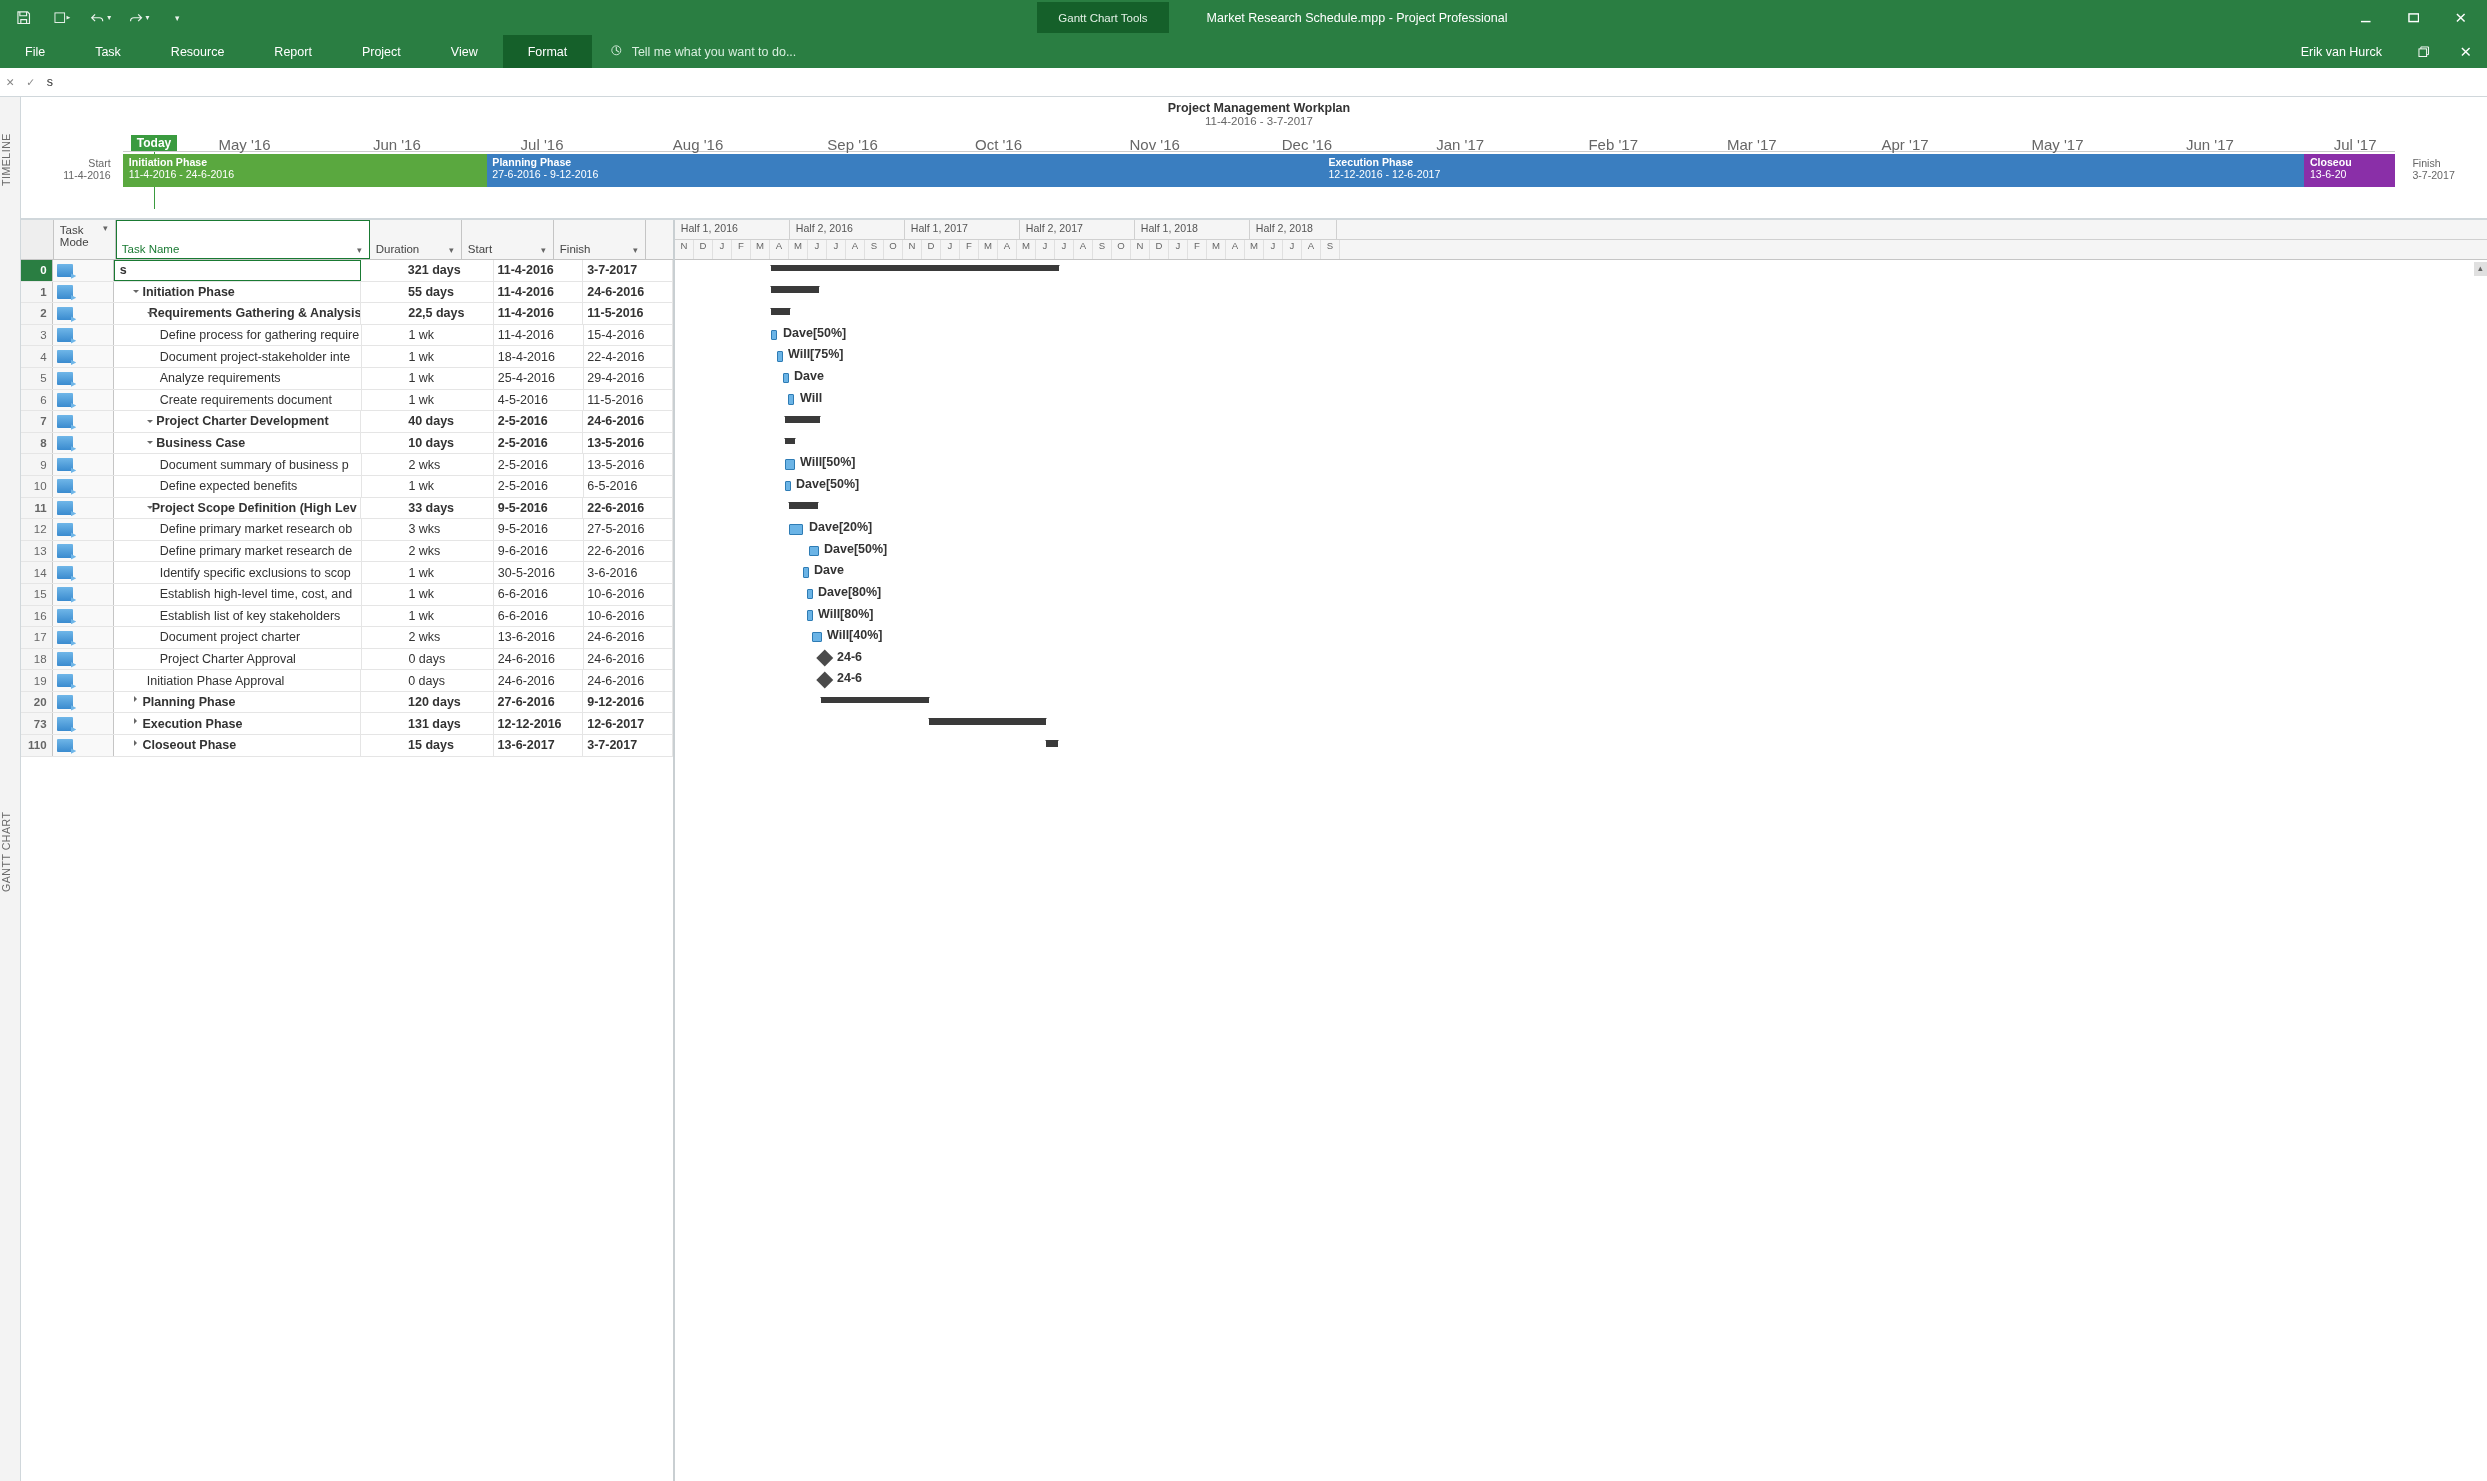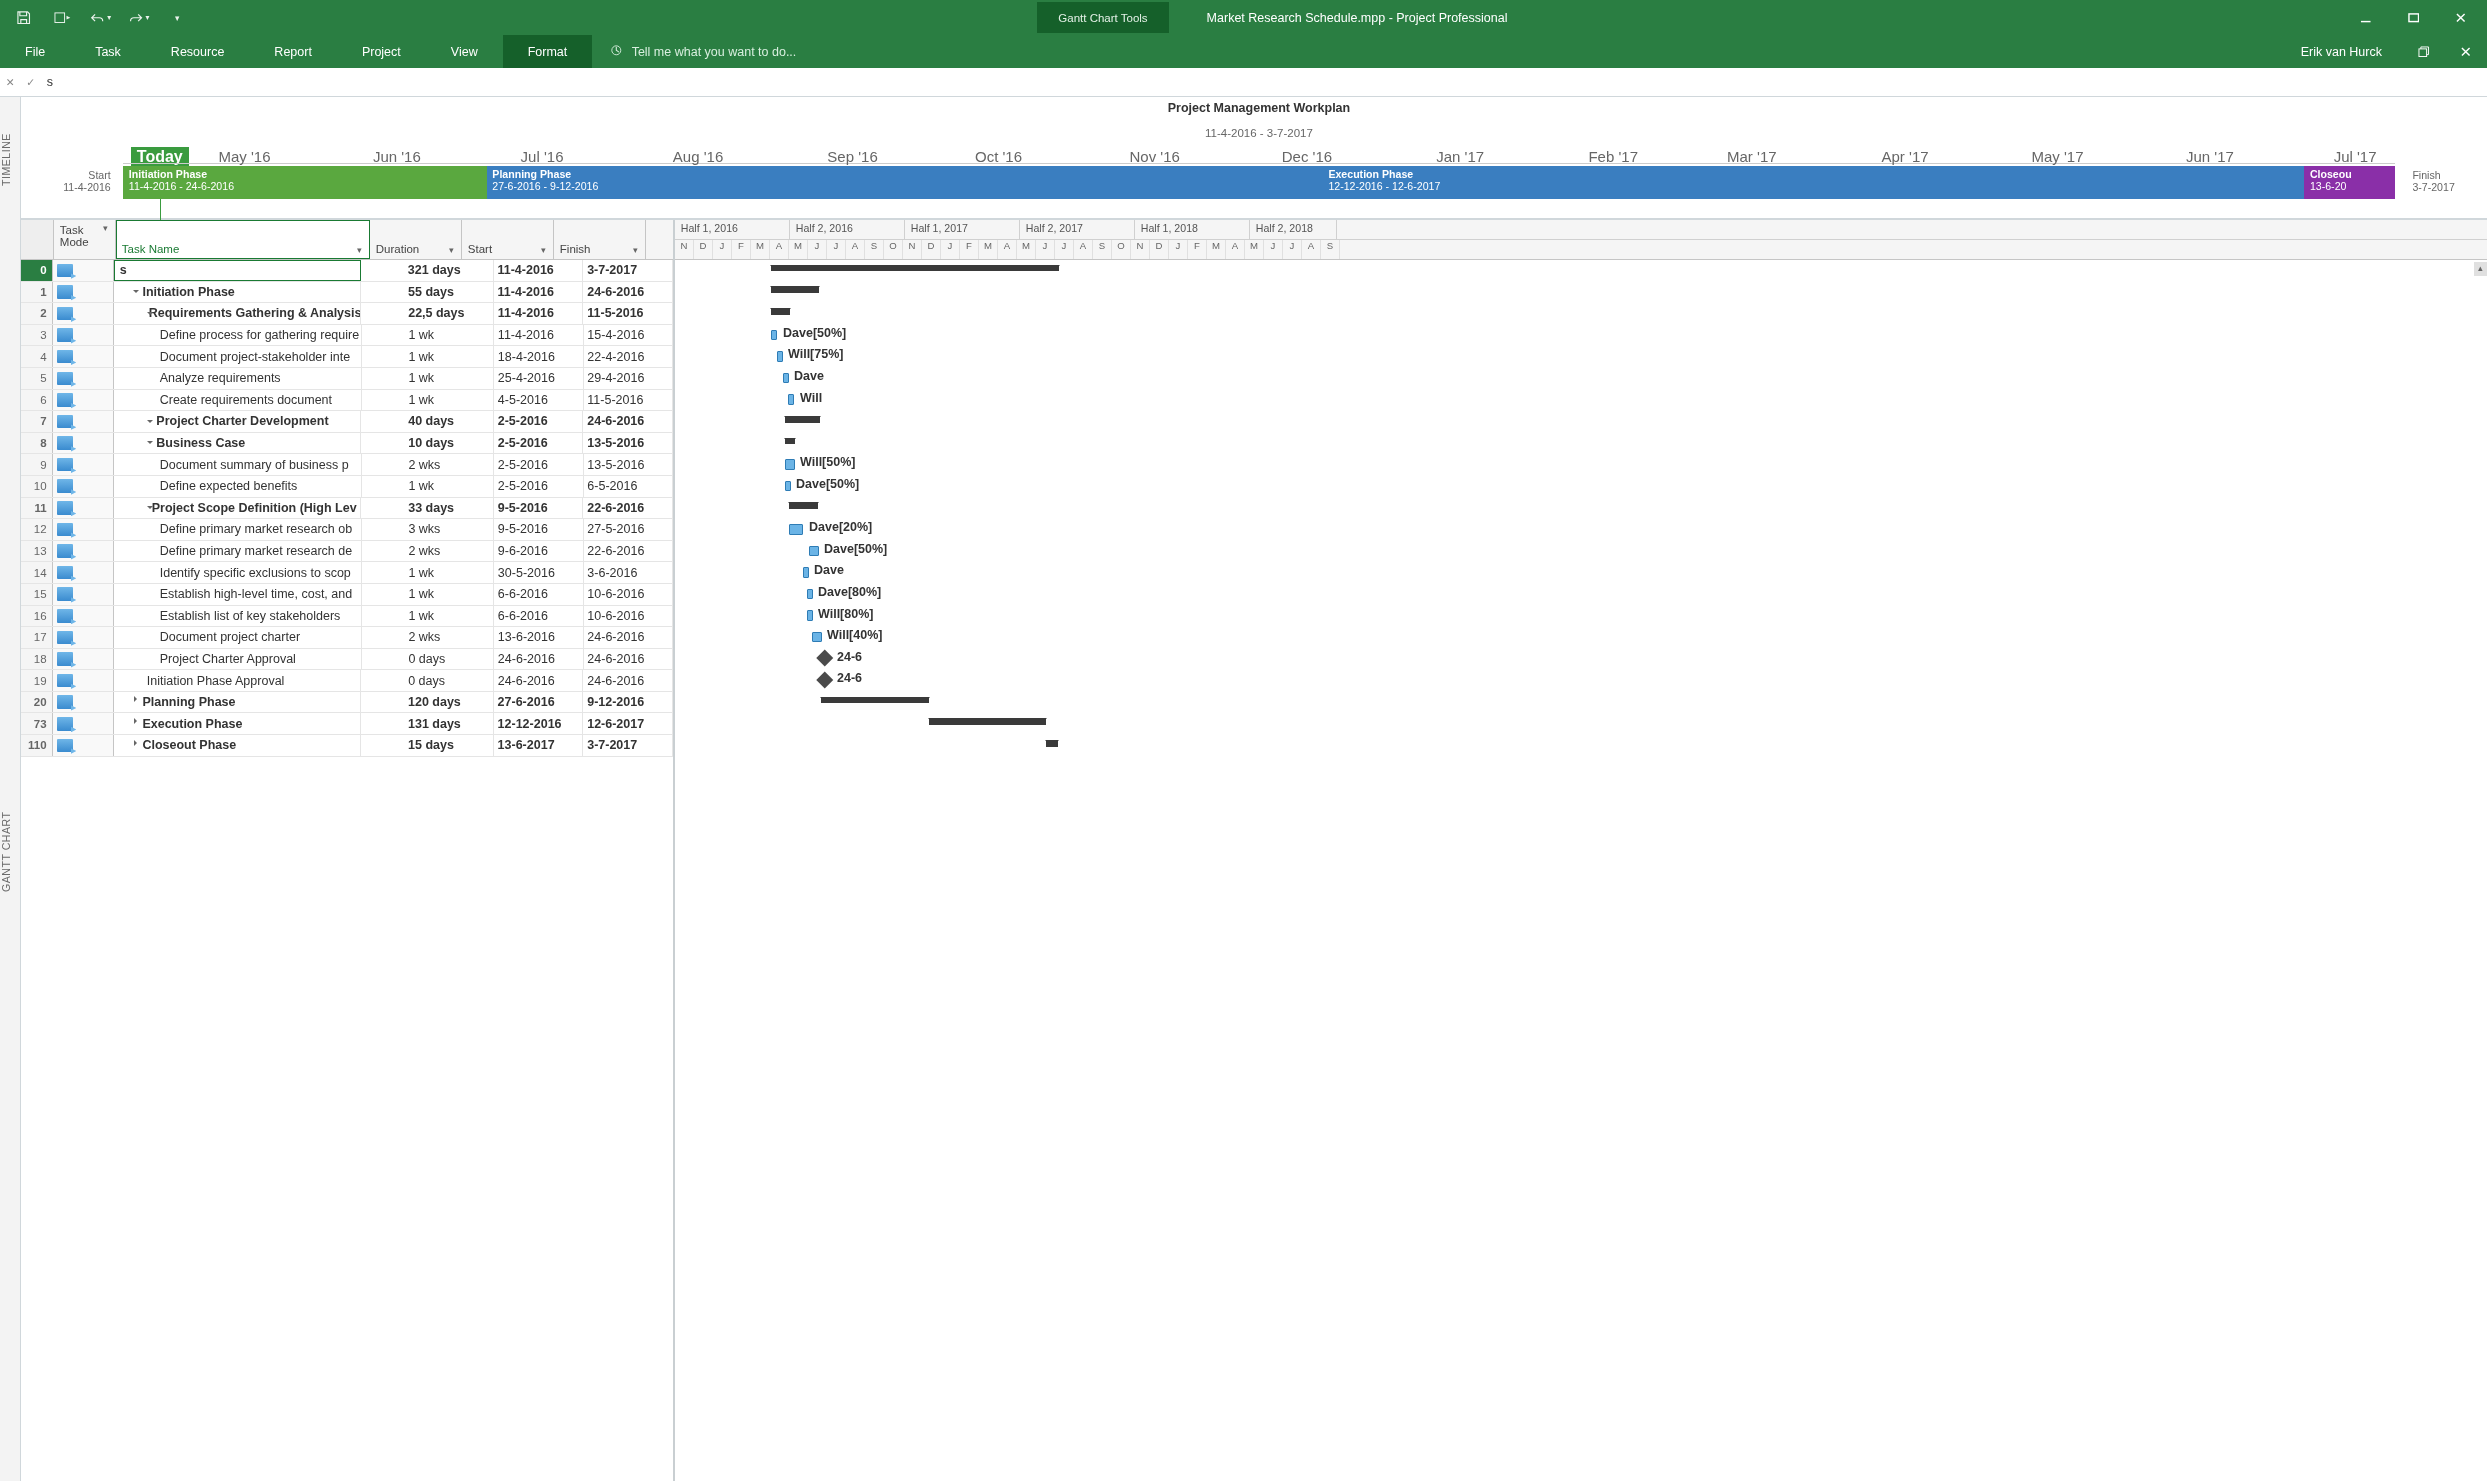--- a/index.html
+++ b/index.html
@@ -34,23 +34,23 @@
 .formulabar .entry { flex: 1; padding: 0 5.8px; }
 
 
 .mainrow { display: flex; flex: 1; min-height: 0; }
 .leftstrip { width: 21px; background: #f3f3f3; border-right: 1px solid #d0d7db; display: flex; flex-direction: column; }
 .vlabel { writing-mode: vertical-rl; transform: rotate(180deg); font-size: 10.6px; color: #6a6a6a; text-align: center; padding: 7.7px 0; letter-spacing: 0.5px; }
 .rightpane { flex: 1; display: flex; flex-direction: column; min-width: 0; }
 
 .timeline { height: 123px; border-bottom: 2.9px solid #d0d7db; position: relative; padding: 3.8px 38px 0 48px; }
 .tl-title { text-align: center; font-weight: 600; font-size: 12.5px; }
-.tl-sub { text-align: center; font-size: 11.5px; color: #666; margin-top: 12px; }
+.tl-sub { text-align: center; font-size: 11.5px; color: #666; }
 .tl-body { position: relative; margin-top: 9.6px; height: 75px; }
-.tl-today { position: absolute; left: 62px; top: -1.9px; background: #3a9b3f; color: #fff; font-size: 16px; padding: 1px 5.8px; font-weight: 600; }
+.tl-today { position: absolute; left: 62px; top: -1.9px; background: #3a9b3f; color: #fff; font-size: 12px; padding: 1px 5.8px; font-weight: 600; }
 .tl-today::after { content: ""; position: absolute; left: 50%; bottom: -58px; width: 1px; height: 58px; background: #3a9b3f; }
 .tl-months { position: relative; height: 15.4px; font-size: 15px; color: #666; border-bottom: 1px solid #ccc; margin-left: 54px; margin-right: 54px; }
 .tl-month { position: absolute; top: 0; }
 .tl-startlbl { position: absolute; left: -5.8px; top: 21px; text-align: right; font-size: 10.6px; color: #666; }
 .tl-finishlbl { position: absolute; right: -5.8px; top: 21px; font-size: 10.6px; color: #666; }
 .tl-bars { position: relative; height: 35px; margin-left: 54px; margin-right: 54px; margin-top: 1.9px; }
 .tl-bar { position: absolute; top: 0; height: 33px; color: #fff; font-size: 10.6px; padding: 1.9px 5.8px; overflow: hidden; }
 .tl-bar .t1 { font-weight: 600; display: block; }
 .tl-bar .t2 { display: block; }
 

